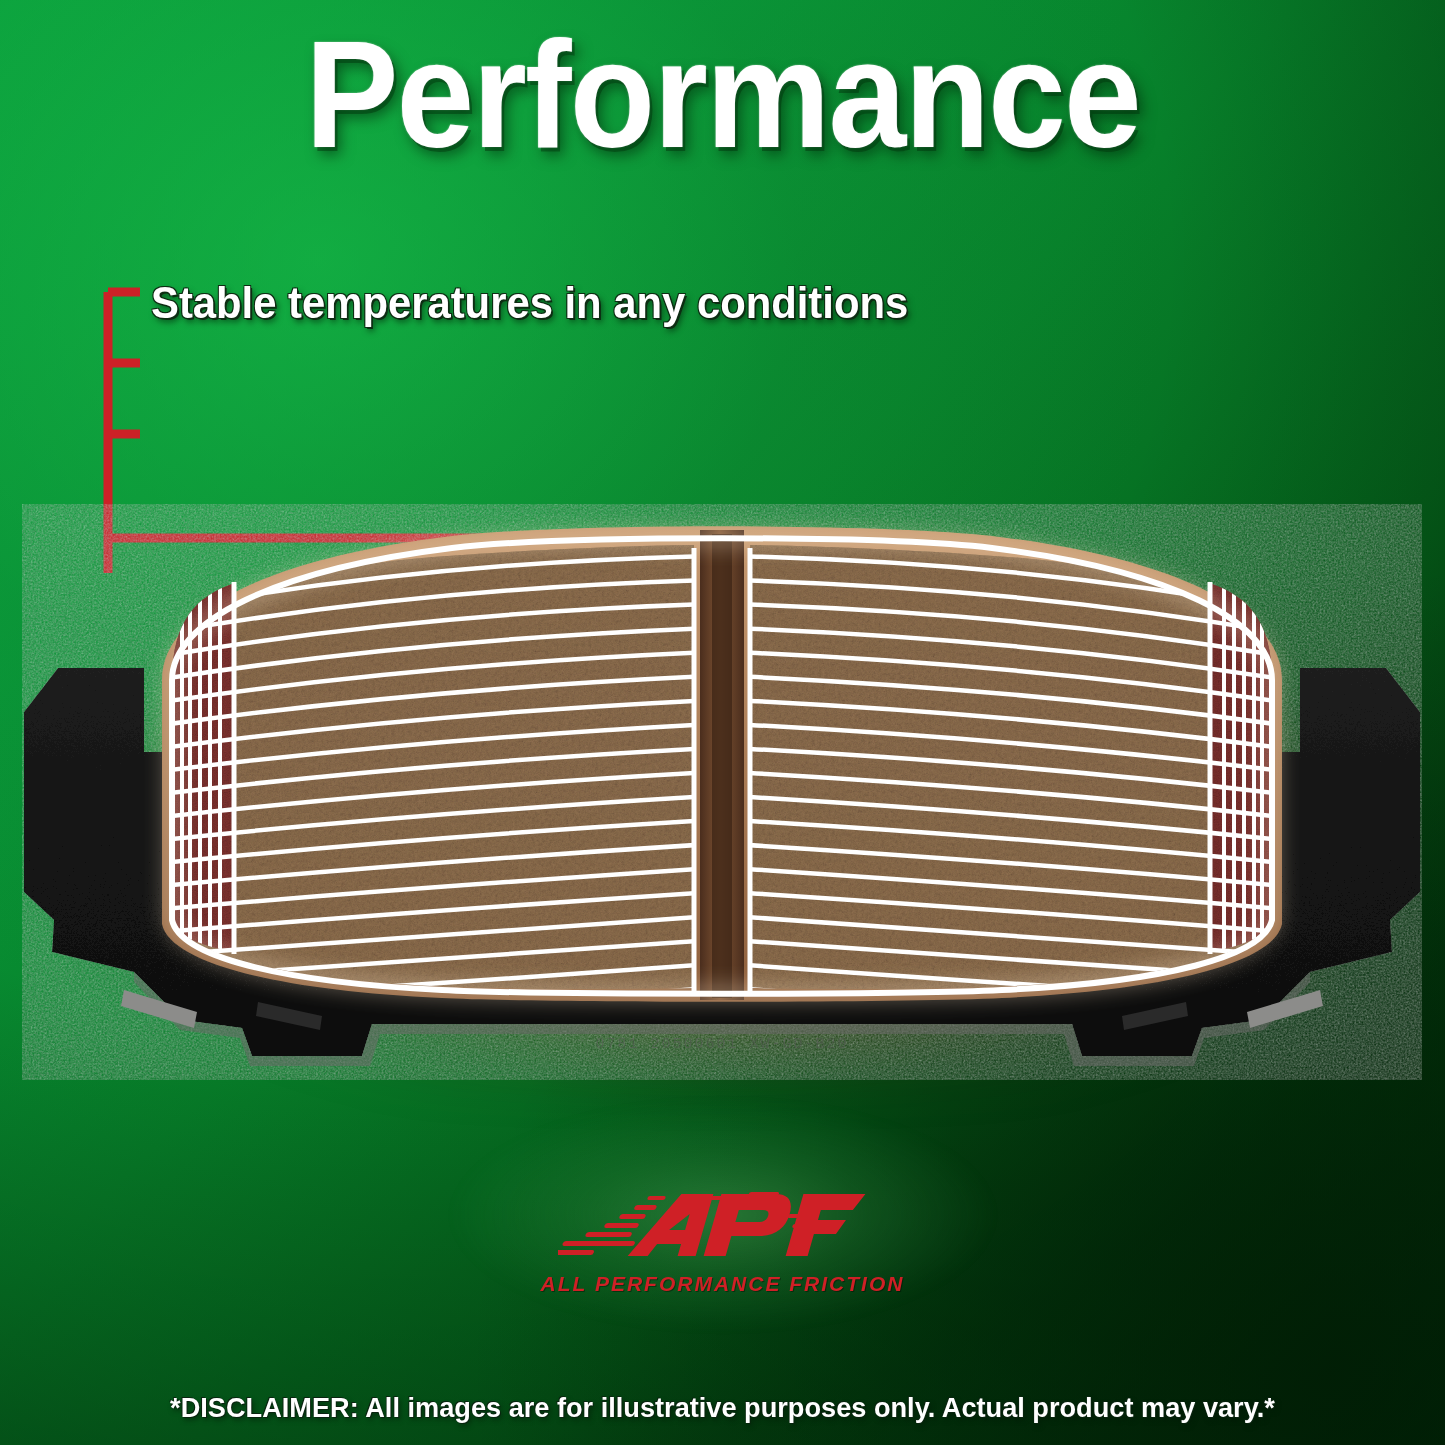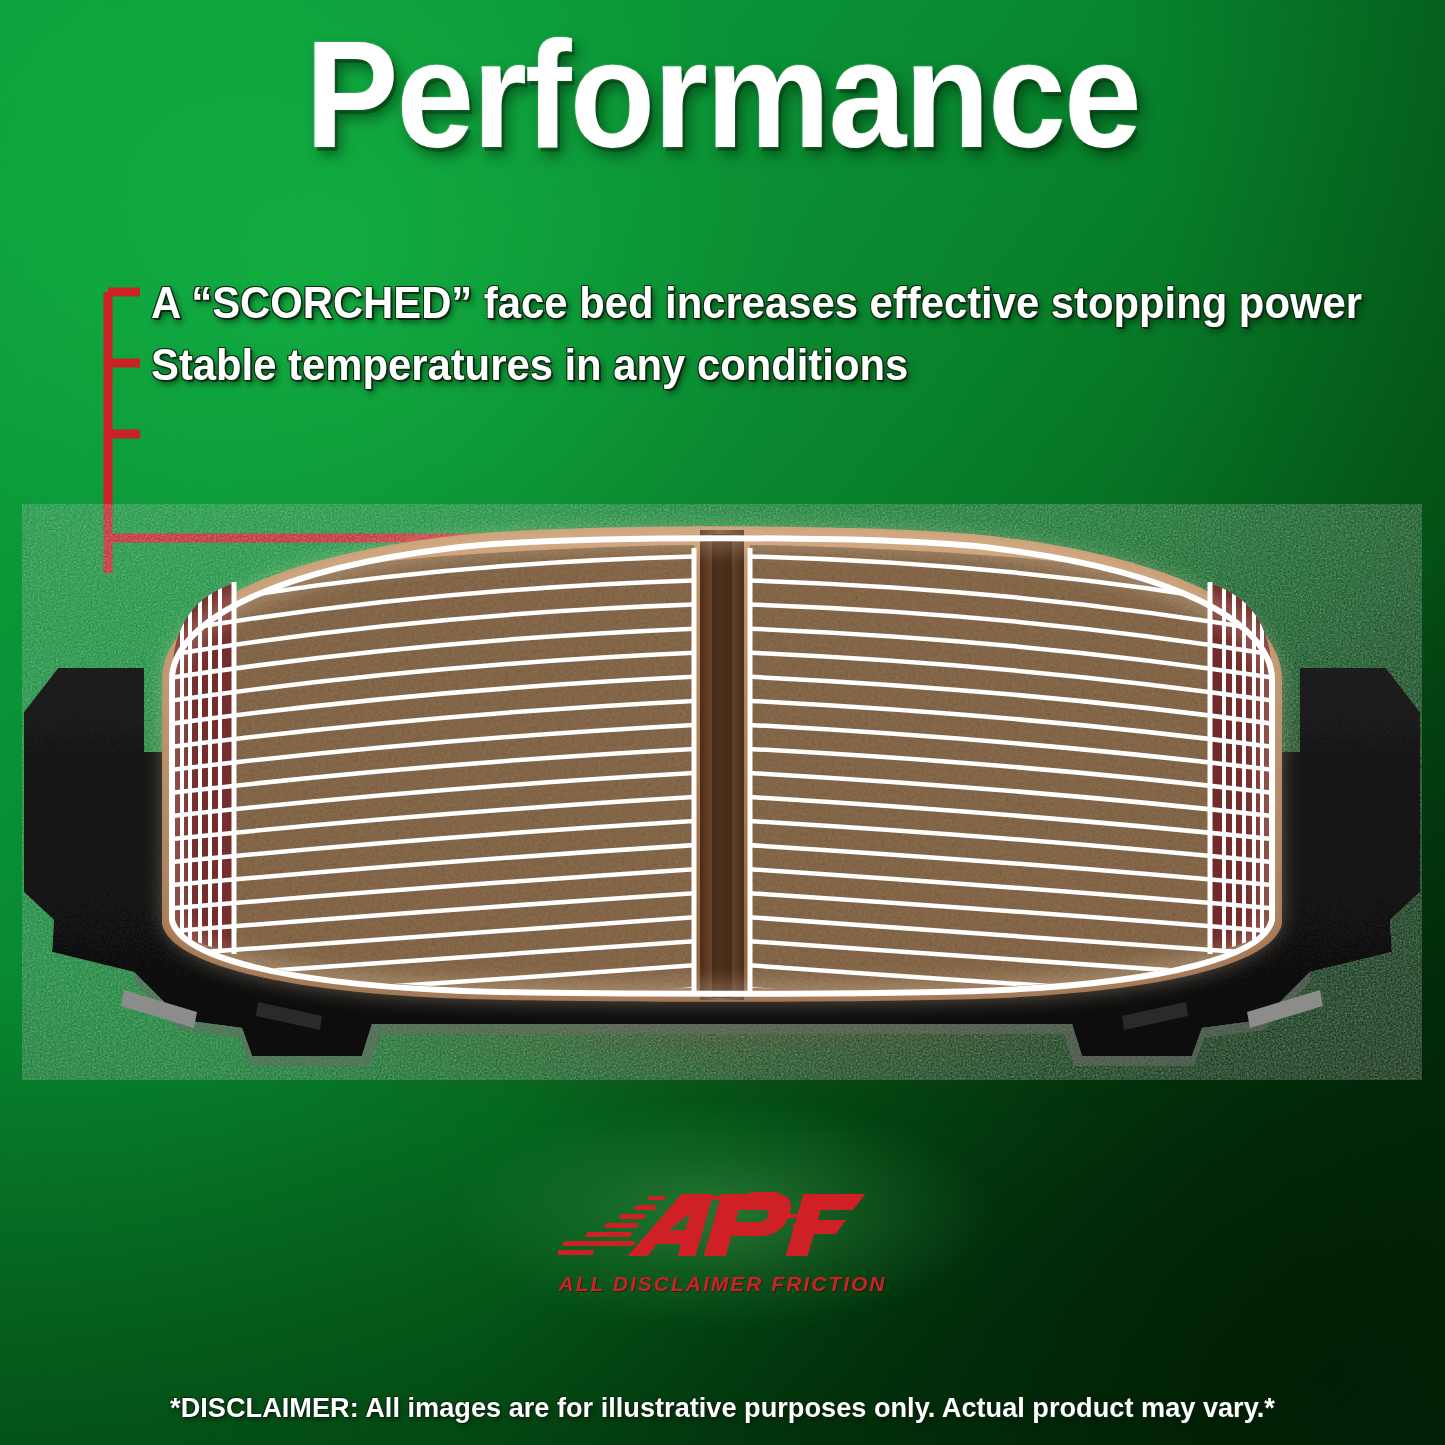--- a/index.html
+++ b/index.html
@@ -161,23 +161,20 @@
 <div id="poster">
 
   <div class="bg-base"></div>
   <div class="bg-vignette"></div>
   <div class="bg-darkcorner"></div>
   <div class="bg-underglow"></div>
 
   <div class="title">Performance</div>
 
   <div class="features">
-    <div class="feat-row">
-      <span class="feat-text">A “SCORCHED” face bed increases effective stopping power</span>
-    </div>
     <div class="feat-row">
       <span class="feat-text">Stable temperatures in any conditions</span>
     </div>
   </div>
 
   <svg class="callout" width="1445" height="1445" viewBox="0 0 1445 1445">
 
     <path d="M108,292 L108,573" stroke="#cc2127" stroke-width="9" fill="none"></path>
 
     <path d="M108,292 L140,292" stroke="#cc2127" stroke-width="9" fill="none"></path>
@@ -431,18 +428,18 @@
 
           <path d="M168,16 L222,16 C236,16 242,24 242,36 C242,50 234,58 218,58
                    L190,58 L190,78 L168,78 Z
                    M190,32 L190,44 L214,44 C219,44 221,41 221,38 C221,34 219,32 214,32 Z"></path>
 
           <path d="M250,16 L312,16 L304,32 L272,32 L272,42 L300,42 L294,56 L272,56
                    L272,78 L250,78 Z"></path>
         </g>
       </g>
     </svg>
-    <div class="logo-sub">ALL DISCLAIMER FRICTION</div>
+    <div class="logo-sub">ALL PERFORMANCE FRICTION</div>
   </div>
 
   <div class="disclaimer">*DISCLAIMER: All images are for illustrative purposes only. Actual product may vary.*</div>
 
 </div>
 
 </body></html>

